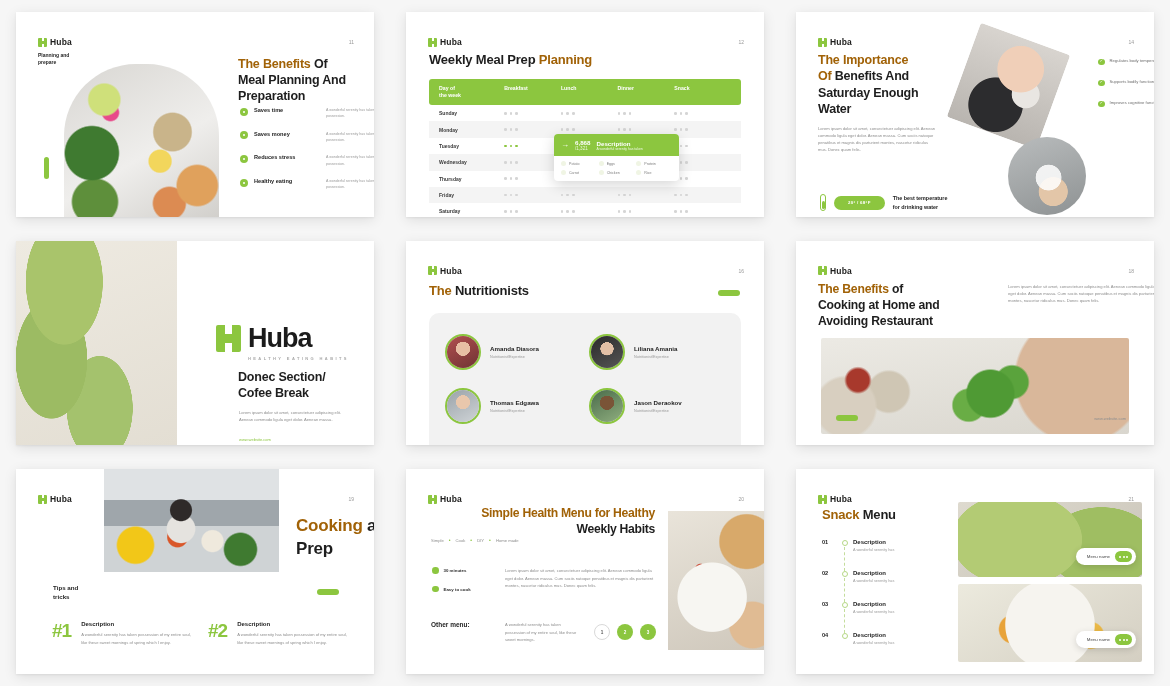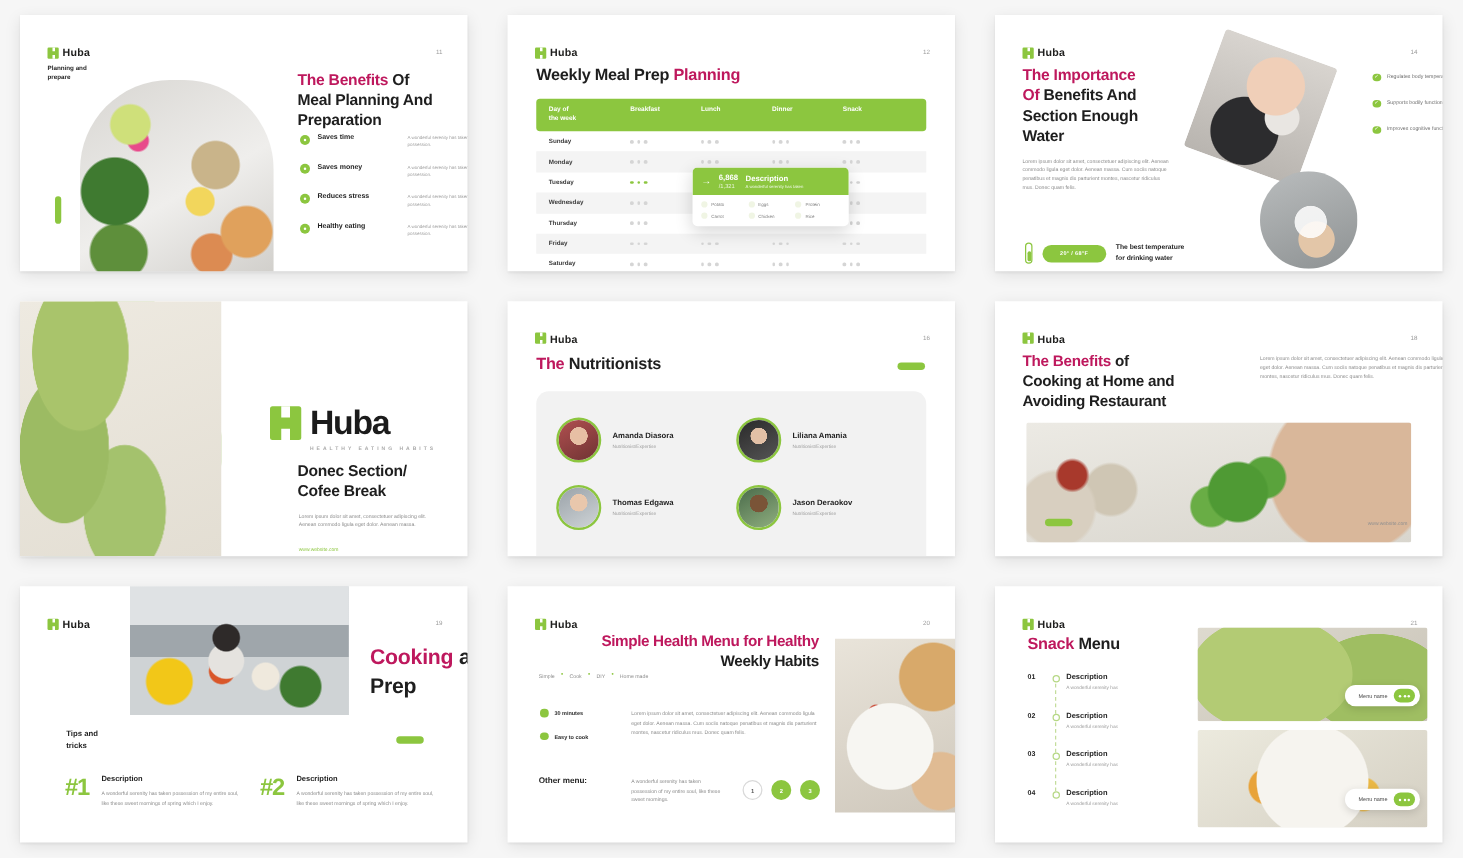--- a/index.html
+++ b/index.html
@@ -29,21 +29,21 @@
     width:9px;height:9px;background:#8CC63F;position:relative;border-radius:1px;
   }
   .logo .mark::before, .logo .mark::after{
     content:""; position:absolute; background:#fff; width:2px; height:3px;
   }
   .logo .mark::before{ left:3.5px; top:0; }
   .logo .mark::after{ left:3.5px; bottom:0; }
   .logo .word{ font-size:8.5px; font-weight:700; color:#20201f; letter-spacing:.2px; }
   .pagenum{ position:absolute; font-size:5px; color:#9a9a9a; }
 
-  .g{ color:#be185d; }
+  .g{ color:#a16207; }
   .dk{ color:#1e1e1e; }
   .lorem{ color:#8d8d8d; font-size:4.1px; line-height:1.75; }
   .pill{ background:#8CC63F; border-radius:20px; }
 
   
   .ph{ background-size:cover; background-position:center; position:relative; overflow:hidden; }
   .ph-mealbox{
     background:
       radial-gradient(circle at 26% 22%, #cfe07a 0 9%, transparent 10%),
       radial-gradient(circle at 30% 30%, #e84a8a 0 5%, transparent 6%),
@@ -551,21 +551,21 @@
         <span class="word">Huba</span>
       </div>
       <div class="pagenum" style="right:20px;top:27px">14</div>
 
       <div class="s3-img ph ph-drink"></div>
       <div class="s3-glass ph ph-glass"></div>
 
       <div class="s3-title">
         <span class="g">The Importance</span><br>
         <span class="g">Of</span><span class="dk"> Benefits And</span><br>
-        <span class="dk">Section Enough</span><br>
+        <span class="dk">Saturday Enough</span><br>
         <span class="dk">Water</span>
       </div>
       <div class="s3-body lorem">Lorem ipsum dolor sit amet, consectetuer adipiscing elit. Aenean commodo ligula eget dolor. Aenean massa. Cum sociis natoque penatibus et magnis dis parturient montes, nascetur ridiculus mus. Donec quam felis.</div>
 
       <div class="s3-list">
         <div class="s3-li">
             <i></i>
             <span>Regulates body temperature</span>
           </div>
         <div class="s3-li">

